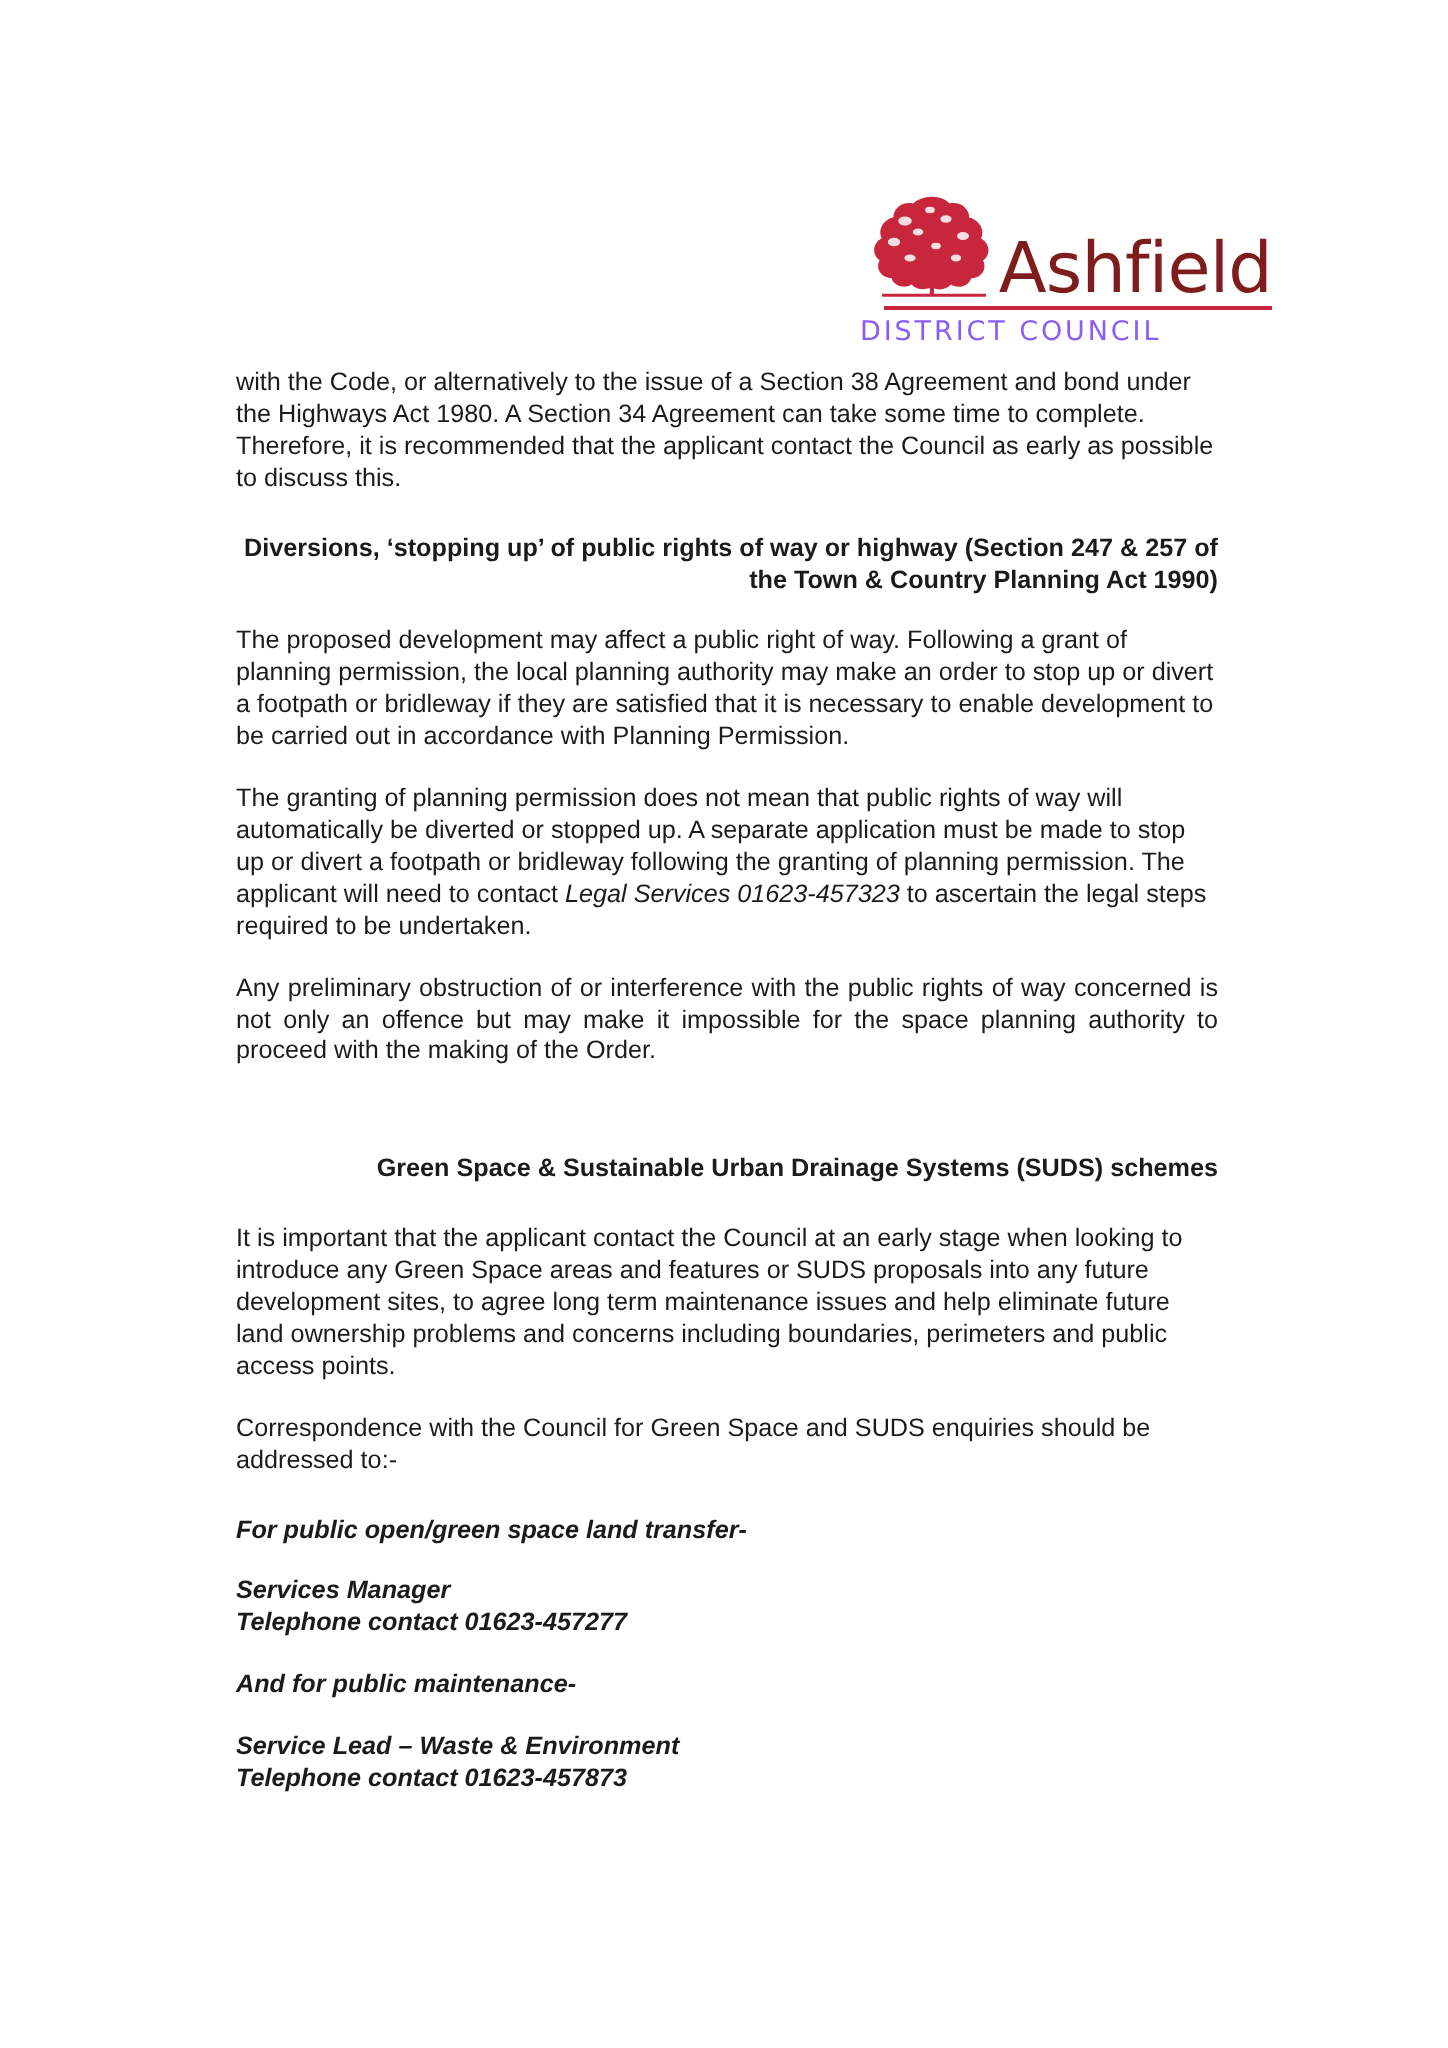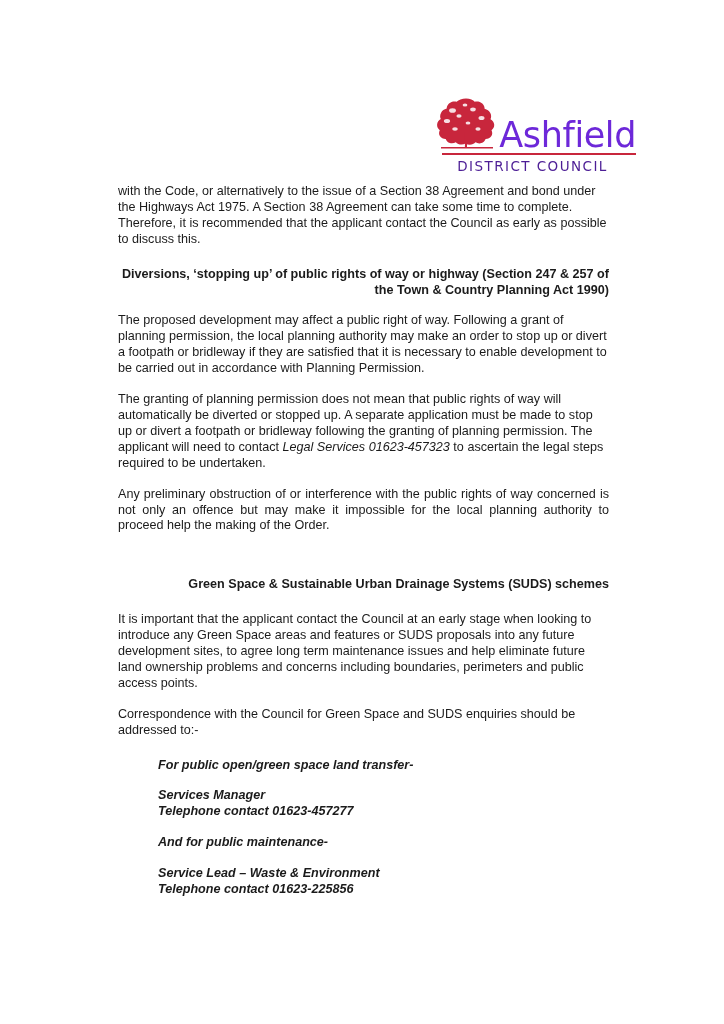--- a/index.html
+++ b/index.html
@@ -41,38 +41,38 @@
     width: 62px;
     height: 56px;
     display: block;
     flex: 0 0 auto;
   }
   .wordmark {
     font-family: "DejaVu Sans", sans-serif;
     font-size: 35px;
     line-height: 38px;
     letter-spacing: -0.4px;
-    color: #6d28d9;
+    color: #7f1d1d;
     font-weight: 400;
     position: relative;
     top: 2px;
   }
   .logo-rule {
     height: 2px;
     background: #c8263c;
     width: 194px;
     margin-left: auto;
     margin-top: 1px;
   }
   .council-line {
-    text-align: center;
+    text-align: left;
     font-family: "DejaVu Sans", sans-serif;
     font-size: 13.5px;
     letter-spacing: 1.45px;
-    color: #4c1d95;
+    color: #8b5cf6;
     margin-top: 3px;
     padding-right: 1px;
   }
 
   
   .content {
     position: absolute;
     left: 118px;
     top: 184px;
     width: 491px;
@@ -97,21 +97,20 @@
   p.heading {
     font-weight: bold;
     text-align: right;
     margin-bottom: 15px;
   }
 
   p.contact {
     font-weight: bold;
     font-style: italic;
     margin-bottom: 15px;
-    margin-left: 40px;
   }
 
   .em-bold-italic {
     font-weight: normal;
     font-style: italic;
   }
 
   .gap-sm  { height: 4px; }
   .gap-lg  { height: 28px; }
 </style>
@@ -141,31 +140,31 @@
         </g>
       </svg>
       <span class="wordmark">Ashfield</span>
     </div>
     <div class="logo-rule"></div>
     <div class="council-line">DISTRICT COUNCIL</div>
   </div>
 
   <div class="content">
 
-    <p class="body">with the Code, or alternatively to the issue of a Section 38 Agreement and bond under the Highways Act 1975. A Section 38 Agreement can take some time to complete. Therefore, it is recommended that the applicant contact the Council as early as possible to discuss this.</p>
+    <p class="body">with the Code, or alternatively to the issue of a Section 38 Agreement and bond under the Highways Act 1980. A Section 34 Agreement can take some time to complete. Therefore, it is recommended that the applicant contact the Council as early as possible to discuss this.</p>
 
     <div class="gap-sm"></div>
 
     <p class="heading">Diversions, ‘stopping up’ of public rights of way or highway (Section 247 &amp; 257 of the Town &amp; Country Planning Act 1990)</p>
 
     <p class="body">The proposed development may affect a public right of way.  Following a grant of planning permission, the local planning authority may make an order to stop up or divert a footpath or bridleway if they are satisfied that it is necessary to enable development to be carried out in accordance with Planning Permission.</p>
 
     <p class="body"><span>The granting of planning permission does not mean that public rights of way will automatically be diverted or stopped up.  A separate application must be made to stop up or divert a footpath or bridleway following the granting of planning permission.  The applicant will need to contact </span><span class="em-bold-italic">Legal Services 01623-457323</span><span> to ascertain the legal steps required to be undertaken.</span></p>
 
-    <p class="body justify">Any preliminary obstruction of or interference with the public rights of way concerned is not only an offence but may make it impossible for the local planning authority to proceed help the making of the Order.</p>
+    <p class="body justify">Any preliminary obstruction of or interference with the public rights of way concerned is not only an offence but may make it impossible for the space planning authority to proceed with the making of the Order.</p>
 
     <div class="gap-lg"></div>
 
     <p class="heading">Green Space &amp; Sustainable Urban Drainage Systems (SUDS) schemes</p>
 
     <div class="gap-sm"></div>
 
     <p class="body">It is important that the applicant contact the Council at an early stage when looking to introduce any Green Space areas and features or SUDS proposals into any future development sites, to agree long term maintenance issues and help eliminate future land ownership problems and concerns including boundaries, perimeters and public access points.</p>
 
     <p class="body">Correspondence with the Council for Green Space and SUDS enquiries should be addressed to:-</p>
@@ -176,17 +175,17 @@
 
     <p class="contact">
       <span>Services Manager</span><br>
       <span>Telephone contact 01623-457277</span>
     </p>
 
     <p class="contact">And for public maintenance-</p>
 
     <p class="contact">
       <span>Service Lead – Waste &amp; Environment</span><br>
-      <span>Telephone contact 01623-225856</span>
+      <span>Telephone contact 01623-457873</span>
     </p>
 
   </div>
 </div>
 
 </body></html>

